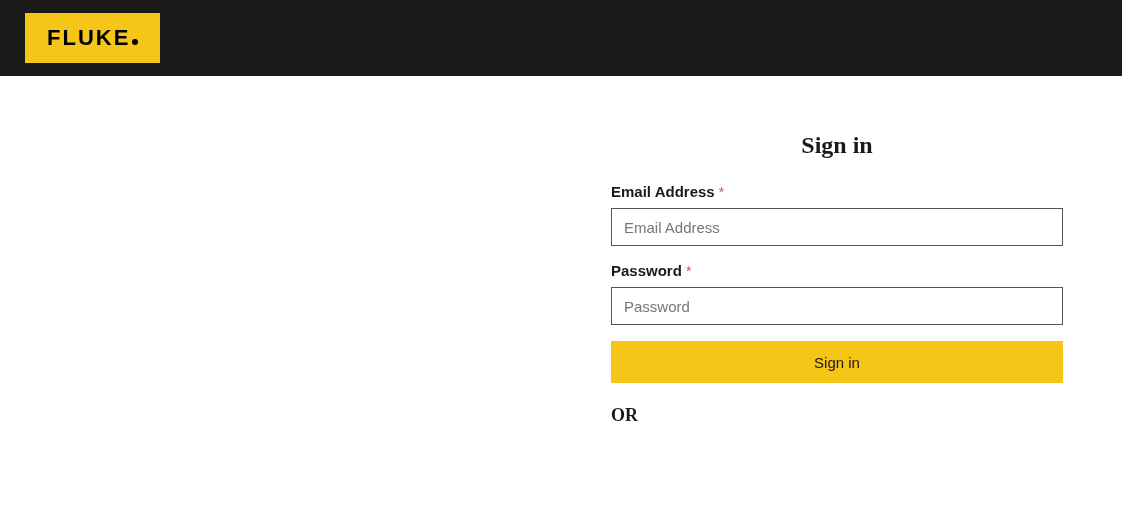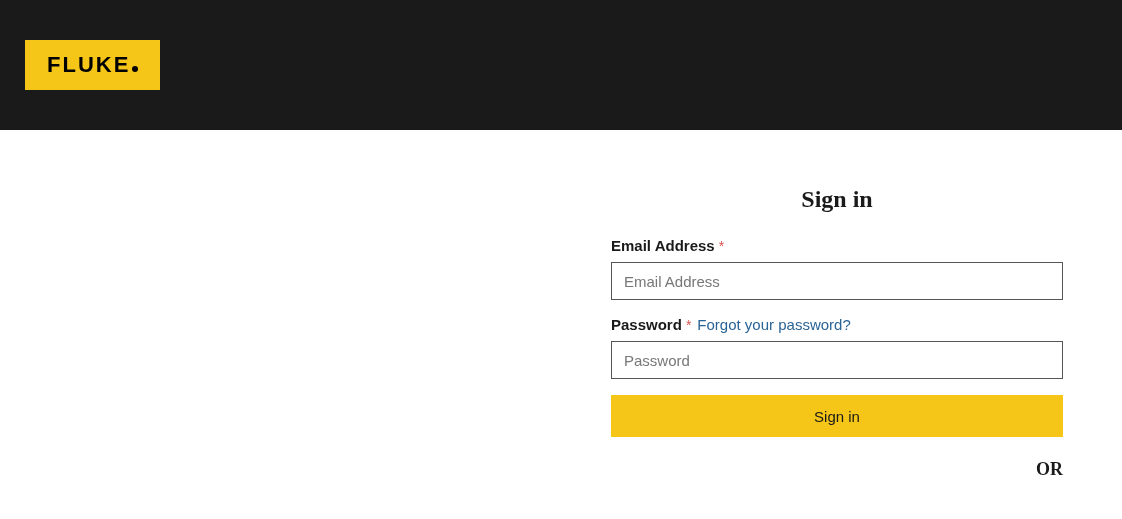--- a/index.html
+++ b/index.html
@@ -8,21 +8,21 @@
       box-sizing: border-box;
     }
     body {
       font-family: Arial, Helvetica, sans-serif;
       background: #ffffff;
       width: 1122px;
       height: 519px;
     }
     .header {
       background: #1a1a1a;
-      height: 130px;
+      height: 76px;
       padding: 0;
       display: flex;
       align-items: center;
     }
     .logo {
       background: #f5c518;
       margin-left: 25px;
       padding: 12px 22px;
       display: flex;
       align-items: baseline;
@@ -104,21 +104,20 @@
       font-size: 15px;
       cursor: pointer;
       margin-bottom: 22px;
     }
     .or-text {
       font-family: Georgia, 'Times New Roman', serif;
       font-weight: bold;
       font-size: 18px;
       color: #1a1a1a;
       margin-bottom: 4px;
-      text-align: right;
     }
     .register-row {
       font-size: 15px;
       color: #333;
     }
     .register-link {
       color: #2a6496;
       text-decoration: none;
       cursor: pointer;
       margin-left: 6px;
@@ -140,21 +139,20 @@
 
     <div class="field-label-row">
       <span class="field-label">Email Address</span>
       <span class="required">*</span>
     </div>
     <input type="text" class="input-field" placeholder="Email Address" style="">
 
     <div class="field-label-row">
       <span class="field-label">Password</span>
       <span class="required">*</span>
-      <a class="forgot-link">Forgot your password?</a>
     </div>
     <input type="password" class="input-field" placeholder="Password" style="">
 
     <button class="signin-button">Sign in</button>
 
     <div class="or-text">OR</div>
 
   </div>
 </div>
 

